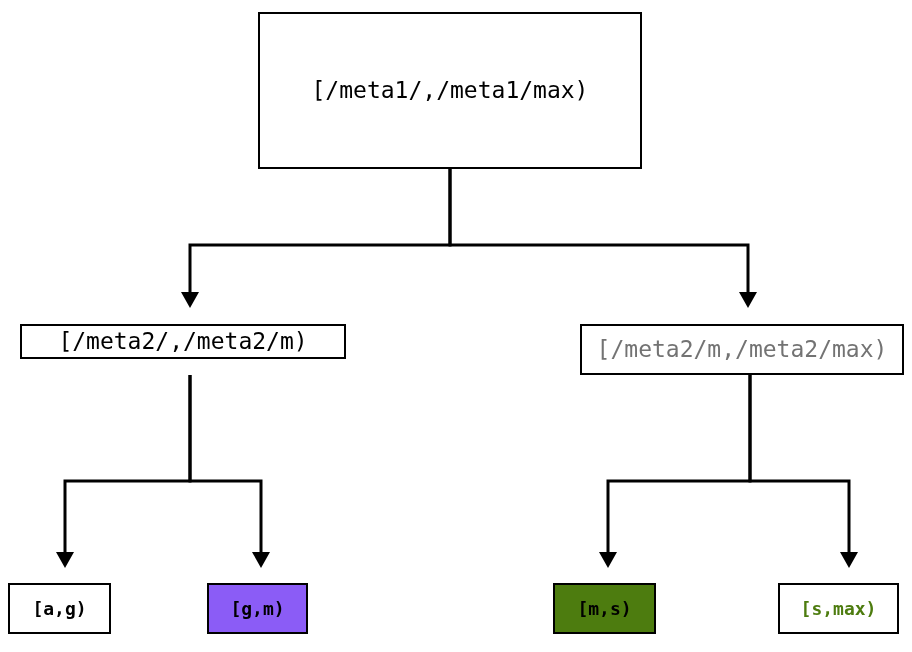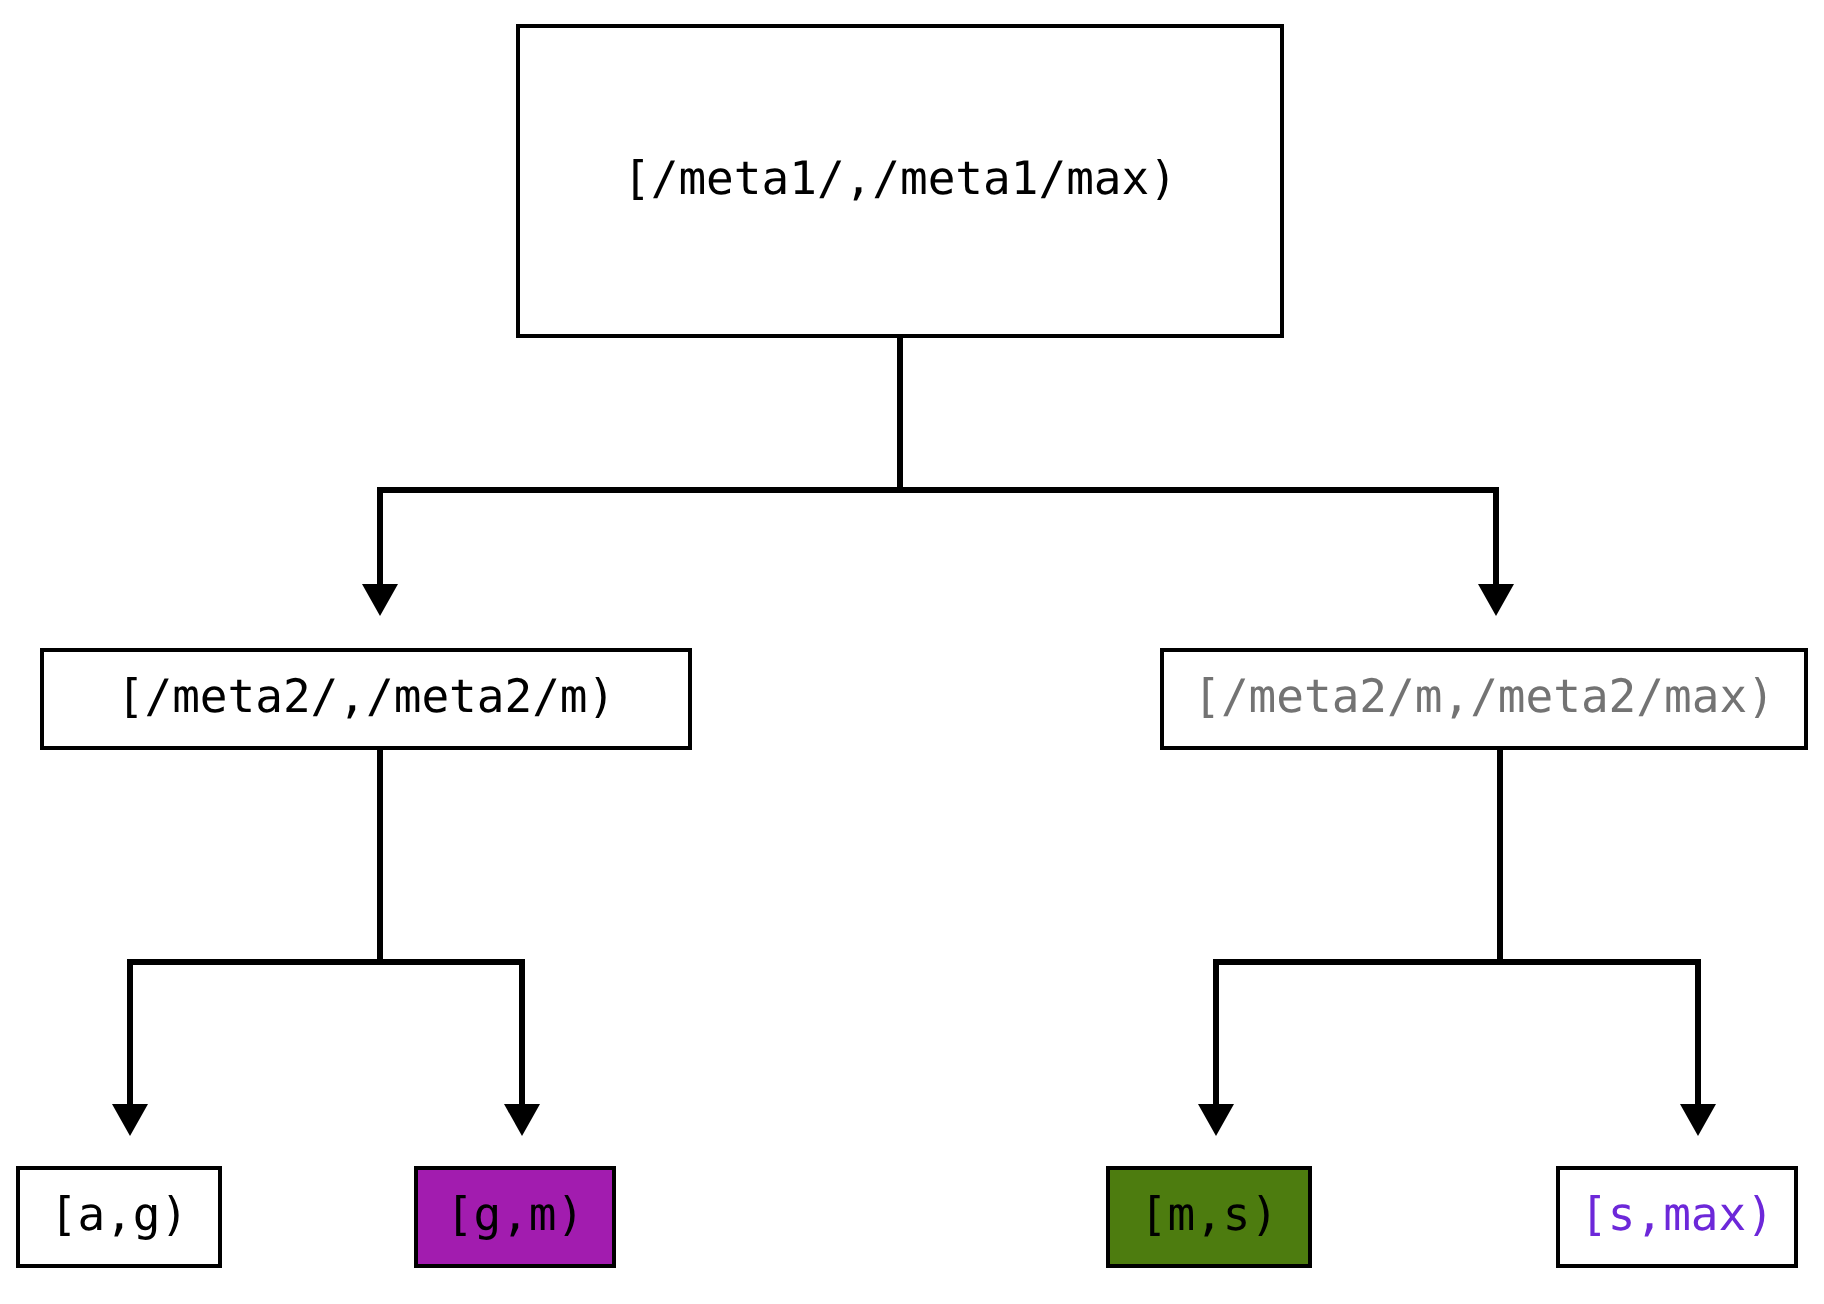--- a/index.html
+++ b/index.html
@@ -39,21 +39,21 @@
     font-family: "DejaVu Sans Mono", "Liberation Mono", monospace;
     white-space: pre;
     line-height: 1;
   }
   .node-label {
     display: block;
     white-space: pre;
   }
   .level-root .node-label { font-size: 23px; }
   .level-mid  .node-label { font-size: 23px; }
-  .level-leaf .node-label { font-size: 23px; }
+  .level-leaf .node-label { font-size: 18px; font-weight: bold; }
 </style>
 </head>
 <body>
 
 <div id="diagram-canvas" style="background: rgb(255, 255, 255); width: 912px; height: 652px;">
 
   <svg id="diagram-svg" viewBox="0 0 912 652" xmlns="http://www.w3.org/2000/svg">
 
     <g>
       <path d="M 450 169 L 450 245 L 190 245 L 190 292" fill="none" stroke="#000000" stroke-width="3"></path>
@@ -83,37 +83,37 @@
     <g>
       <path d="M 750 375 L 750 481 L 849 481 L 849 552" fill="none" stroke="#000000" stroke-width="3"></path>
       <polygon points="840,552 858,552 849,568" fill="#000000"></polygon>
     </g>
   </svg>
 
   <div class="node-box level-root" id="node-root" style="left: 258px; top: 12px; width: 384px; height: 157px; border-color: rgb(0, 0, 0); background: rgb(255, 255, 255); color: rgb(0, 0, 0);">
     <span class="node-label">[/meta1/,/meta1/max)</span>
   </div>
 
-  <div class="node-box level-mid" id="node-mid-left" style="left: 20px; top: 324px; width: 326px; height: 51px; border-color: rgb(0, 0, 0); background: rgb(255, 255, 255); color: rgb(0, 0, 0);">
+  <div class="node-box level-mid" id="node-mid-left" style="left: 20px; top: 324px; width: 326px; height: 35px; border-color: rgb(0, 0, 0); background: rgb(255, 255, 255); color: rgb(0, 0, 0);">
     <span class="node-label">[/meta2/,/meta2/m)</span>
   </div>
 
   <div class="node-box level-mid" id="node-mid-right" style="left: 580px; top: 324px; width: 324px; height: 51px; border-color: rgb(0, 0, 0); background: rgb(255, 255, 255); color: #737373;">
     <span class="node-label">[/meta2/m,/meta2/max)</span>
   </div>
 
   <div class="node-box level-leaf" id="node-leaf-a-g" style="left: 8px; top: 583px; width: 103px; height: 51px; border-color: rgb(0, 0, 0); background: rgb(255, 255, 255); color: rgb(0, 0, 0);">
     <span class="node-label">[a,g)</span>
   </div>
 
-  <div class="node-box level-leaf" id="node-leaf-g-m" style="left: 207px; top: 583px; width: 101px; height: 51px; border-color: rgb(0, 0, 0); background: #a21caf; color: rgb(0, 0, 0);">
+  <div class="node-box level-leaf" id="node-leaf-g-m" style="left: 207px; top: 583px; width: 101px; height: 51px; border-color: rgb(0, 0, 0); background: #8b5cf6; color: rgb(0, 0, 0);">
     <span class="node-label">[g,m)</span>
   </div>
 
   <div class="node-box level-leaf" id="node-leaf-m-s" style="left: 553px; top: 583px; width: 103px; height: 51px; border-color: rgb(0, 0, 0); background: #4d7c0f; color: rgb(0, 0, 0);">
     <span class="node-label">[m,s)</span>
   </div>
 
-  <div class="node-box level-leaf" id="node-leaf-s-max" style="left: 778px; top: 583px; width: 121px; height: 51px; border-color: rgb(0, 0, 0); background: rgb(255, 255, 255); color: #6d28d9;">
+  <div class="node-box level-leaf" id="node-leaf-s-max" style="left: 778px; top: 583px; width: 121px; height: 51px; border-color: rgb(0, 0, 0); background: rgb(255, 255, 255); color: #4d7c0f;">
     <span class="node-label">[s,max)</span>
   </div>
 
 </div>
 
 </body></html>

